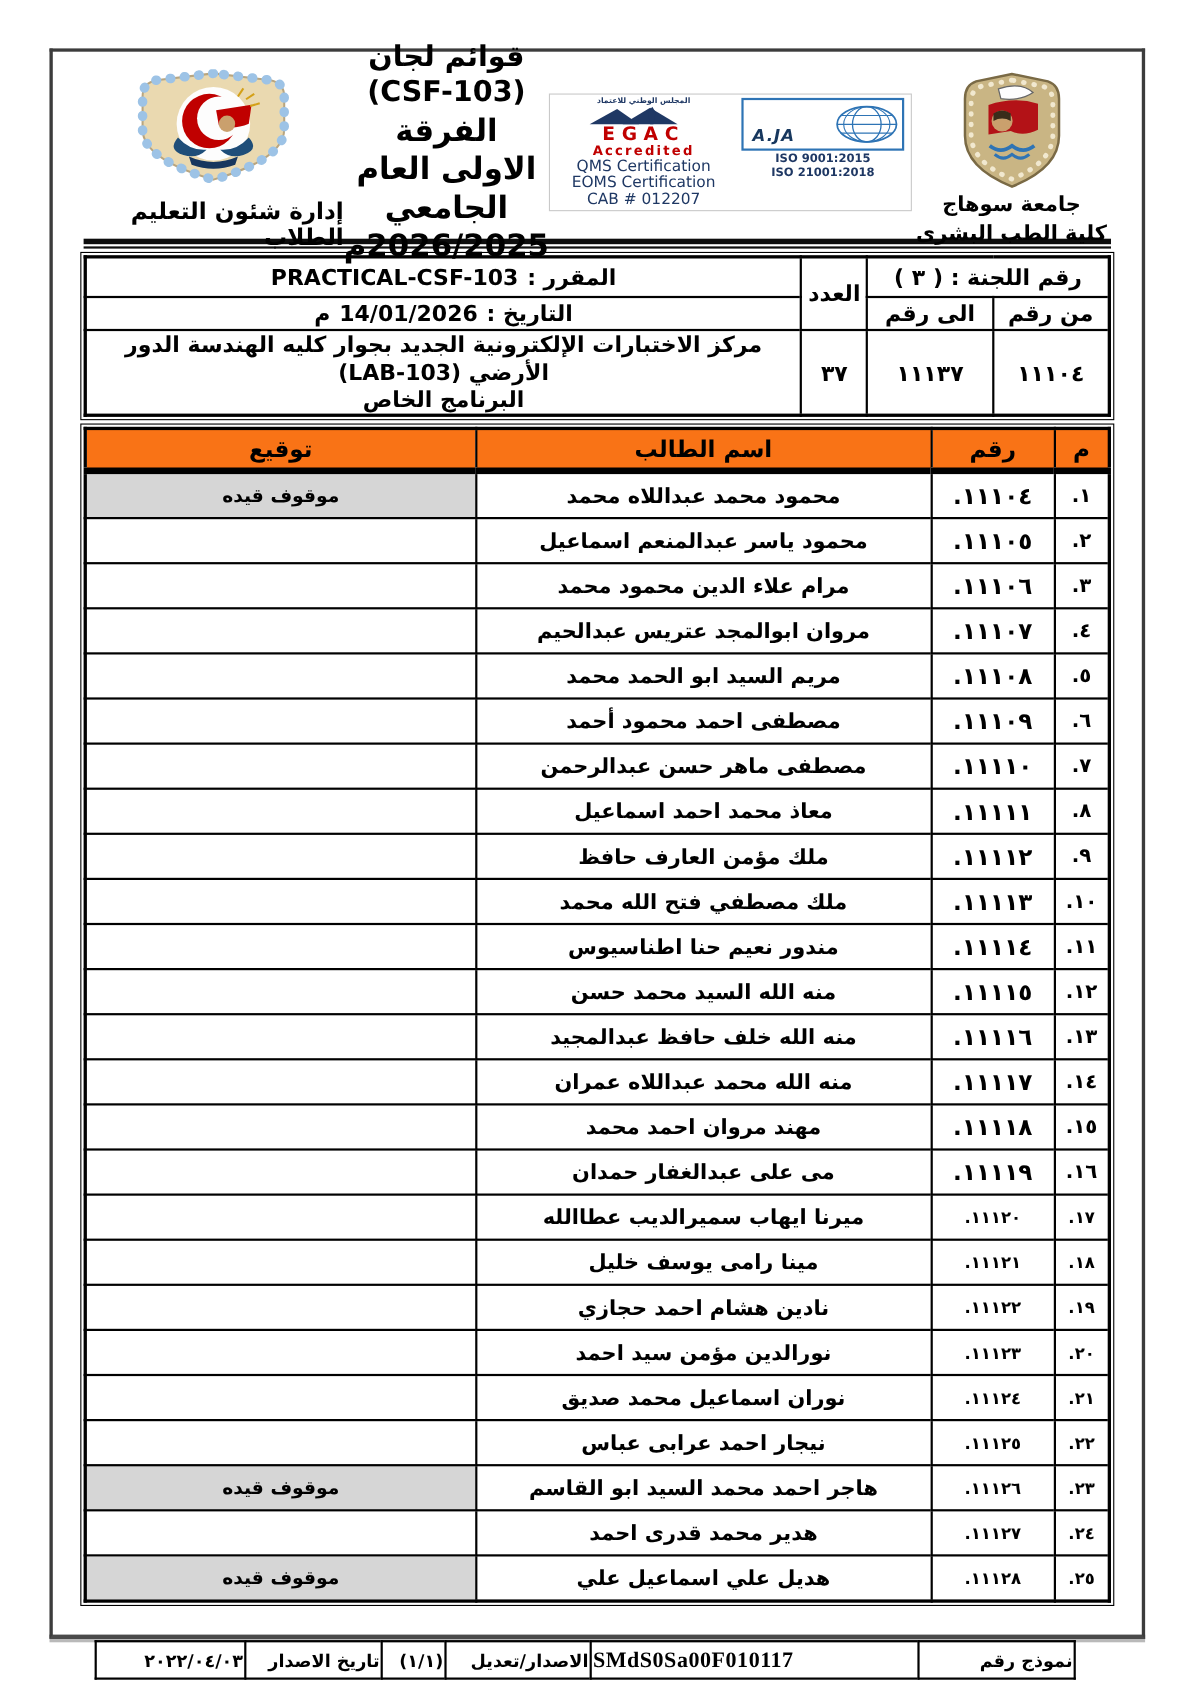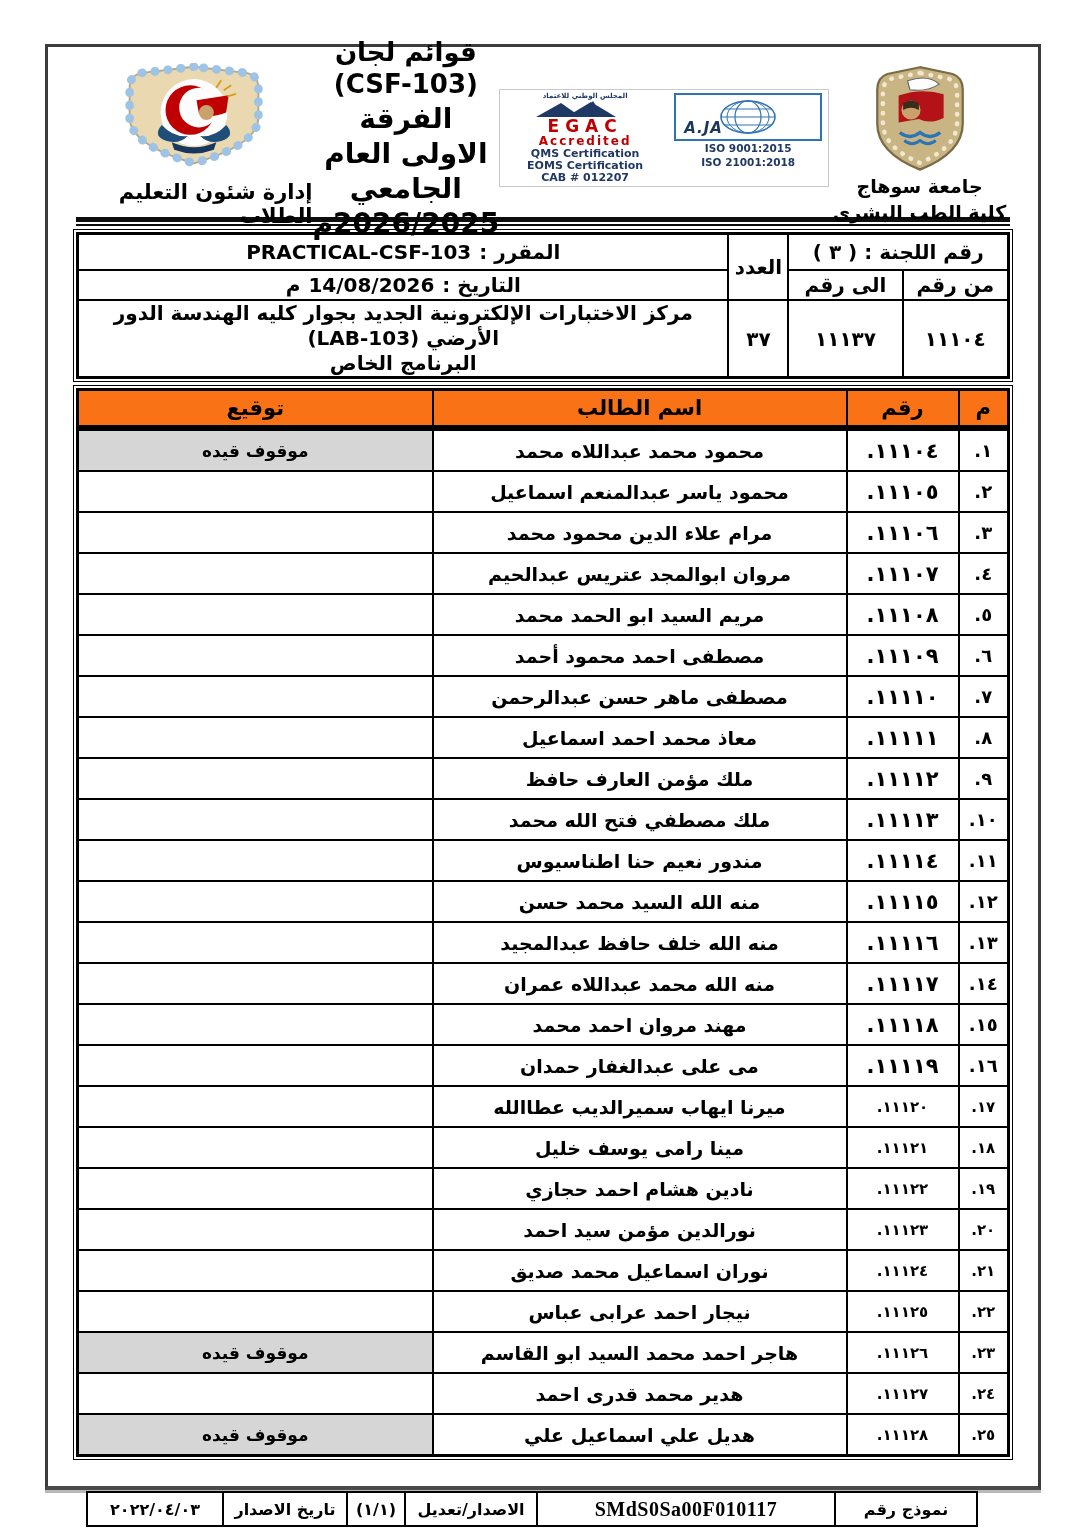--- a/index.html
+++ b/index.html
@@ -10,23 +10,23 @@
   
   .hdr{display:flex;height:158px;align-items:stretch;}
   .hdr-uni{width:195px;display:flex;flex-direction:column;align-items:center;justify-content:flex-start;padding-top:8px;}
   .hdr-uni .uni-txt{font-weight:bold;font-size:19px;line-height:1.25;text-align:center;margin-top:2px;}
   .hdr-center{flex:1;display:flex;flex-direction:row;align-items:center;}
   .certs{direction:ltr;display:flex;align-items:stretch;gap:10px;border:1px solid #c9c9c9;padding:3px 6px;background:#fff;margin-top:4px;}
   .egac{width:158px;text-align:center;line-height:1;}
   .egac .squiggle{font-size:7px;color:#1f3864;font-weight:bold;letter-spacing:1px;}
   .egac .egac-word{color:#c00000;font-weight:bold;font-size:17px;letter-spacing:6px;margin-top:0px;}
   .egac .accredited{color:#c00000;font-weight:bold;font-size:12px;letter-spacing:2px;}
-  .egac .cert-line{color:#1f3864;font-weight:bold;font-size:11px;margin-top:1px;}
+  .egac .cert-line{color:#1f3864;font-weight:normal;font-size:14px;margin-top:1px;}
   .aja{width:148px;text-align:center;line-height:1.1;}
-  .aja-box{border:2px solid #2e74b5;height:44px;position:relative;display:flex;align-items:center;justify-content:center;}
+  .aja-box{border:2px solid #2e74b5;height:44px;position:relative;display:flex;align-items:center;justify-content:flex-end;}
   .aja-name{position:absolute;left:8px;bottom:3px;color:#17375e;font-weight:bold;font-size:15px;font-style:italic;letter-spacing:1px;}
   .aja .iso{color:#1f3864;font-weight:bold;font-size:10.5px;margin-top:2px;}
   .titles{margin-top:4px;text-align:center;}
   .title1{font-size:26px;font-weight:bold;line-height:1.25;}
   .title2{font-size:28px;font-weight:bold;line-height:1.25;}
   .hdr-admin{width:255px;display:flex;flex-direction:column;align-items:center;justify-content:flex-start;padding-top:6px;}
   .hdr-admin .admin-txt{font-weight:bold;font-size:21px;margin-top:13px;}
   
   .double-rule{margin:2px 0 6px 0;}
   .double-rule .r1{height:5px;background:#0d0d0d;}
@@ -47,21 +47,21 @@
   .main td{height:39px;}
   .col-serial{font-size:18px;font-weight:bold;}
   .col-num{font-size:21px;font-weight:bold;}
   .small-digits .col-serial{font-size:15px;}
   .small-digits .col-num{font-size:15px;}
   .col-name{font-size:19px;font-weight:bold;white-space:nowrap;}
   .col-sig{font-size:17px;font-weight:bold;}
   .col-sig.suspended{background:#d6d6d6;}
   
   .footer{width:892px;margin:34px 32px 0 auto;border:2px solid #000;}
-  .footer td{border:2px solid #000;text-align:center;font-weight:bold;font-size:16px;height:30px;vertical-align:middle;overflow:hidden;}
+  .footer td{border:2px solid #000;font-weight:bold;font-size:16px;height:30px;vertical-align:middle;overflow:hidden;}
   .footer .code{font-family:"Liberation Serif","DejaVu Serif",serif;font-size:20px;letter-spacing:.5px;}
   svg{display:block;}
 </style>
 </head>
 <body>
 
 <div class="page">
 
   <div class="hdr">
 
@@ -169,21 +169,21 @@
           <span class="latin">PRACTICAL-CSF-103</span>
         </div>
       </td>
     </tr>
     <tr class="row-b">
       <td>من رقم</td>
       <td>الى رقم</td>
       <td>
         <div class="pair">
           <span>التاريخ :</span>
-          <span class="latin">14/08/2026</span>
+          <span class="latin">14/01/2026</span>
           <span>م</span>
         </div>
       </td>
     </tr>
     <tr class="row-c">
       <td>١١١٠٤</td>
       <td>١١١٣٧</td>
       <td>٣٧</td>
       <td class="loc">
         <div>مركز الاختبارات الإلكترونية الجديد بجوار كليه الهندسة الدور الأرضي (LAB-103)</div>

